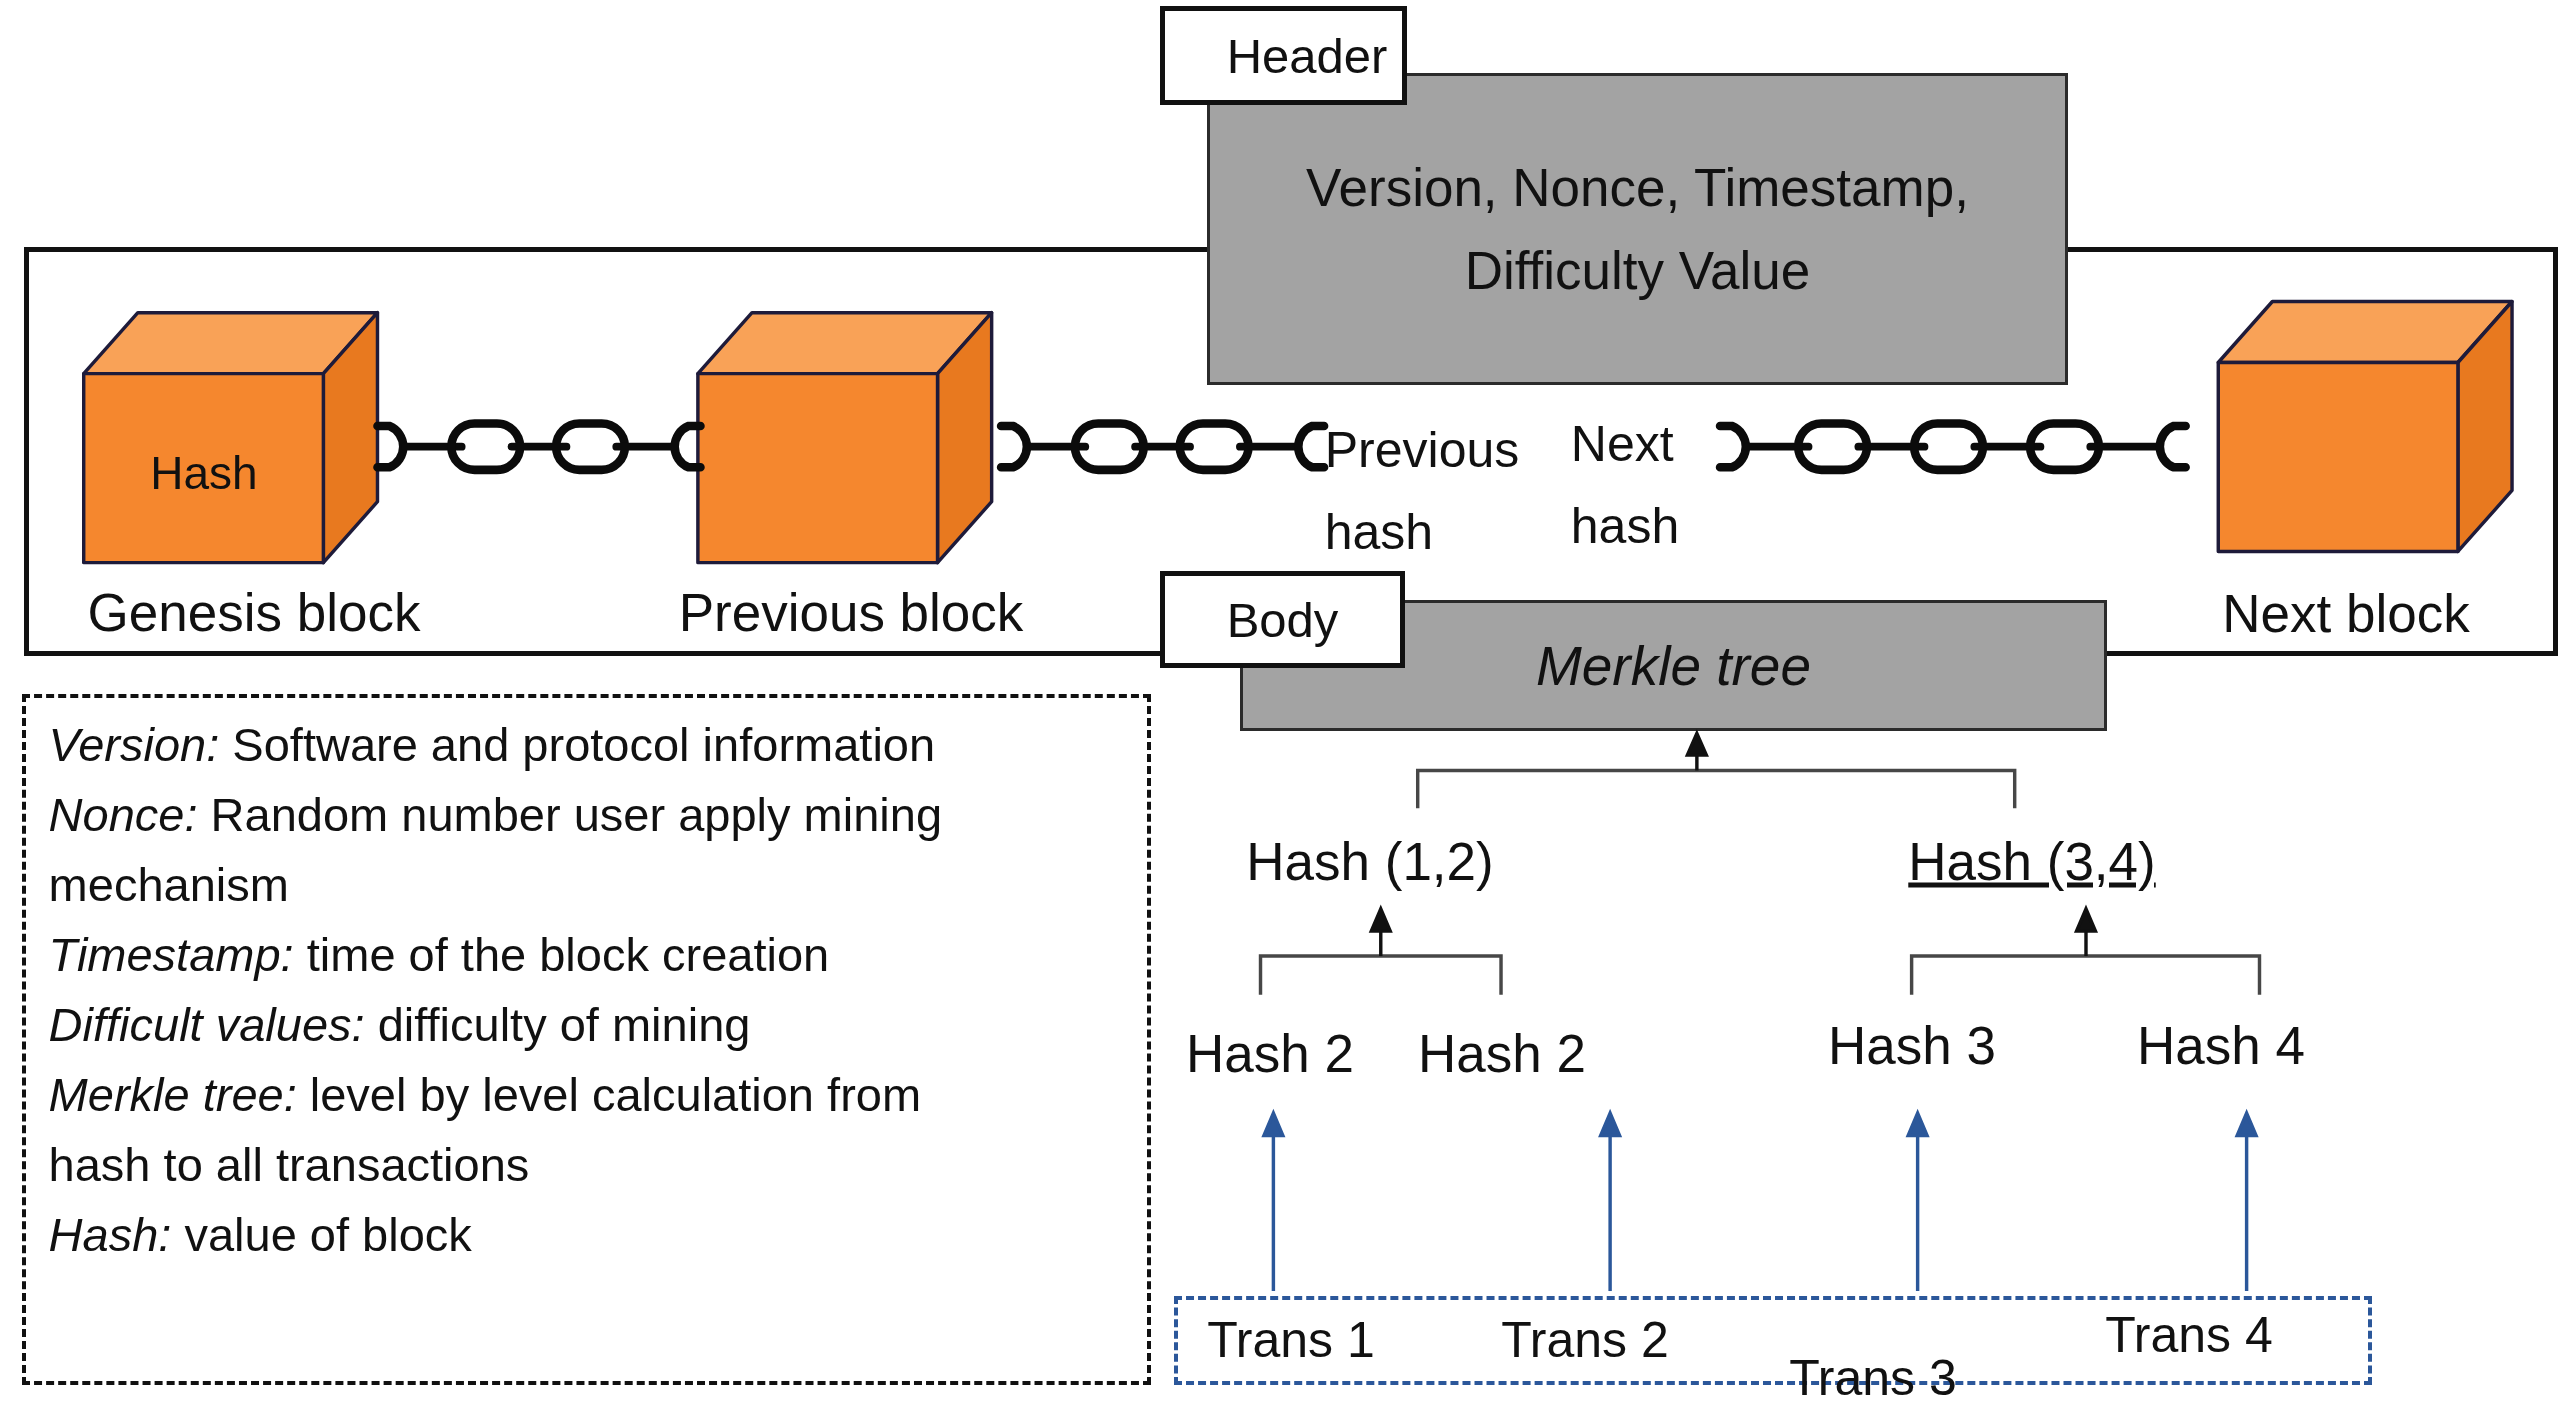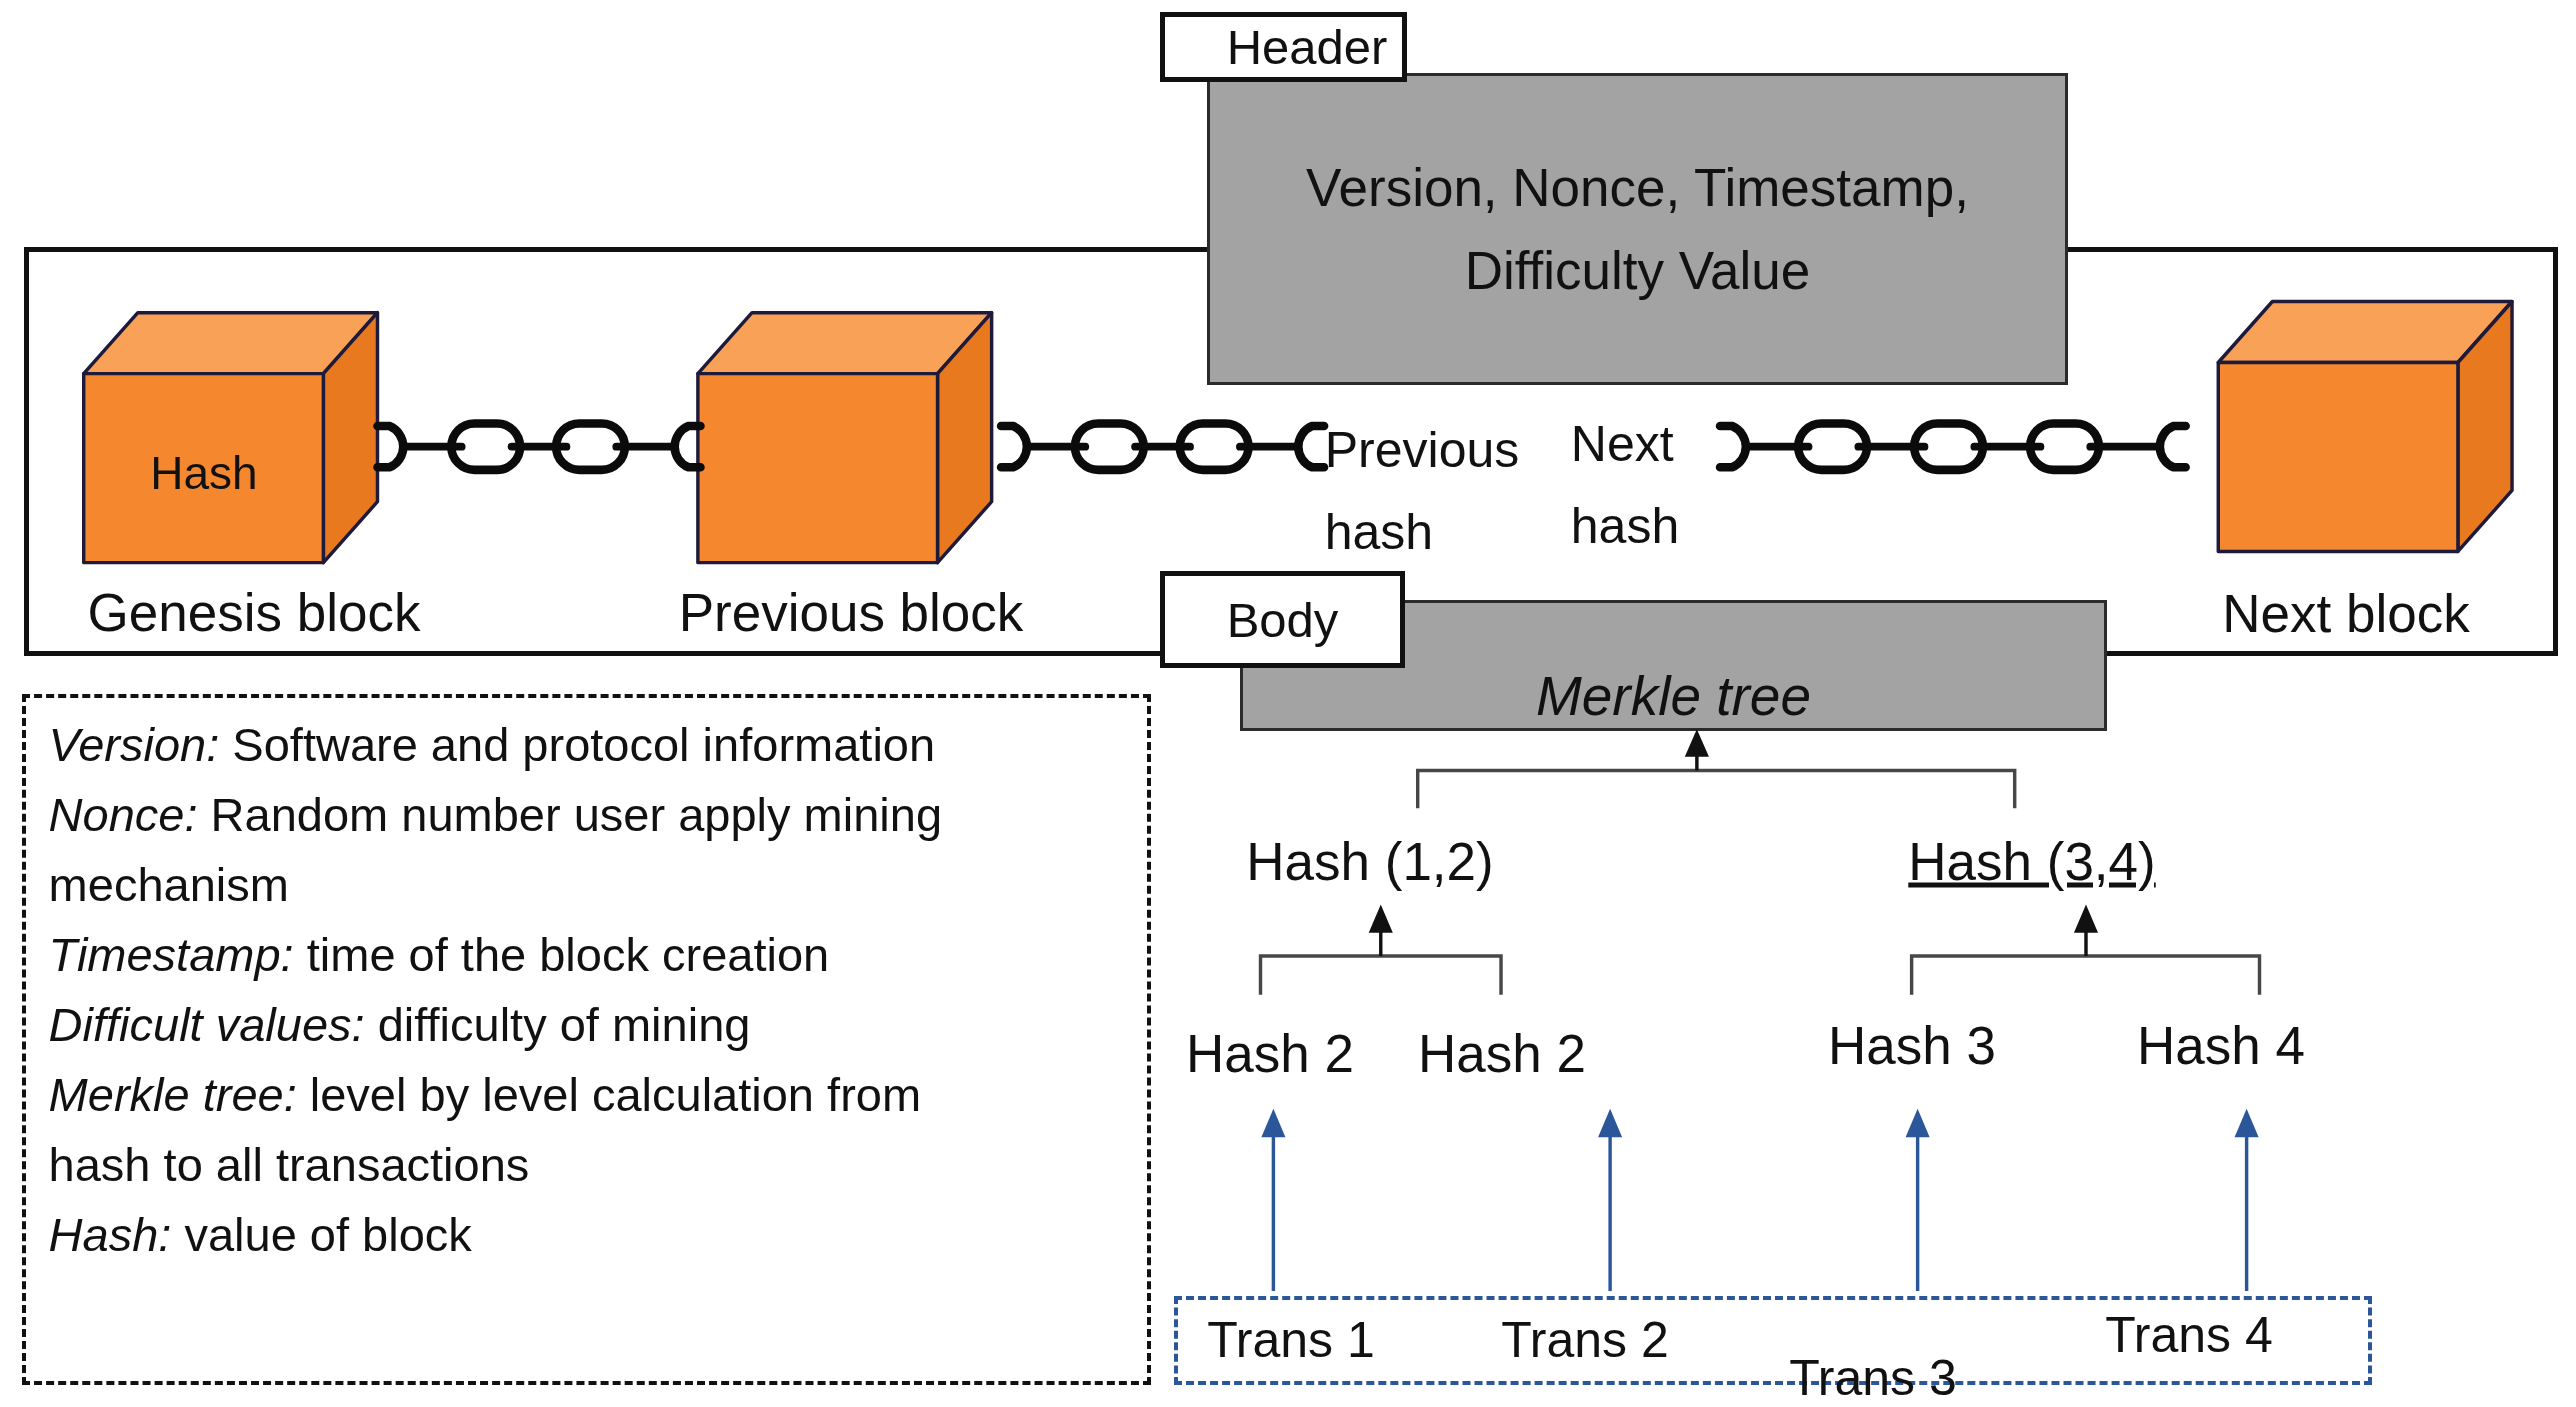--- a/index.html
+++ b/index.html
@@ -29,31 +29,31 @@
     align-items: center; justify-content: center;
     text-align: center;
     z-index: 2;
   }
   .header-gray {
     left: 1207px; top: 73px; width: 861px; height: 312px;
     font-size: 53px; line-height: 83px;
   }
   .merkle-gray {
     left: 1240px; top: 600px; width: 867px; height: 131px;
-    font-size: 55px; font-style: italic; justify-content: flex-end;
+    font-size: 55px; font-style: italic;
   }
   .white-tag {
     position: absolute;
     background: #ffffff;
     border: 5.2px solid #111111;
     display: flex; align-items: center; justify-content: center;
     font-size: 49px;
     z-index: 3;
   }
-  .header-white { left: 1160px; top: 12px;  width: 247px; height: 70px; padding-left: 47px; }
+  .header-white { left: 1160px; top: 6px;  width: 247px; height: 99px; padding-left: 47px; }
   .body-white   { left: 1160px; top: 571px; width: 245px; height: 97px; }
 
   .legend-box {
     position: absolute; left: 22.3px; top: 694px;
     width: 1129px; height: 691px;
     border: 4.3px dashed #111111;
     padding: 12px 22.3px;
     font-size: 47px;
     line-height: 70px;
     z-index: 2;

